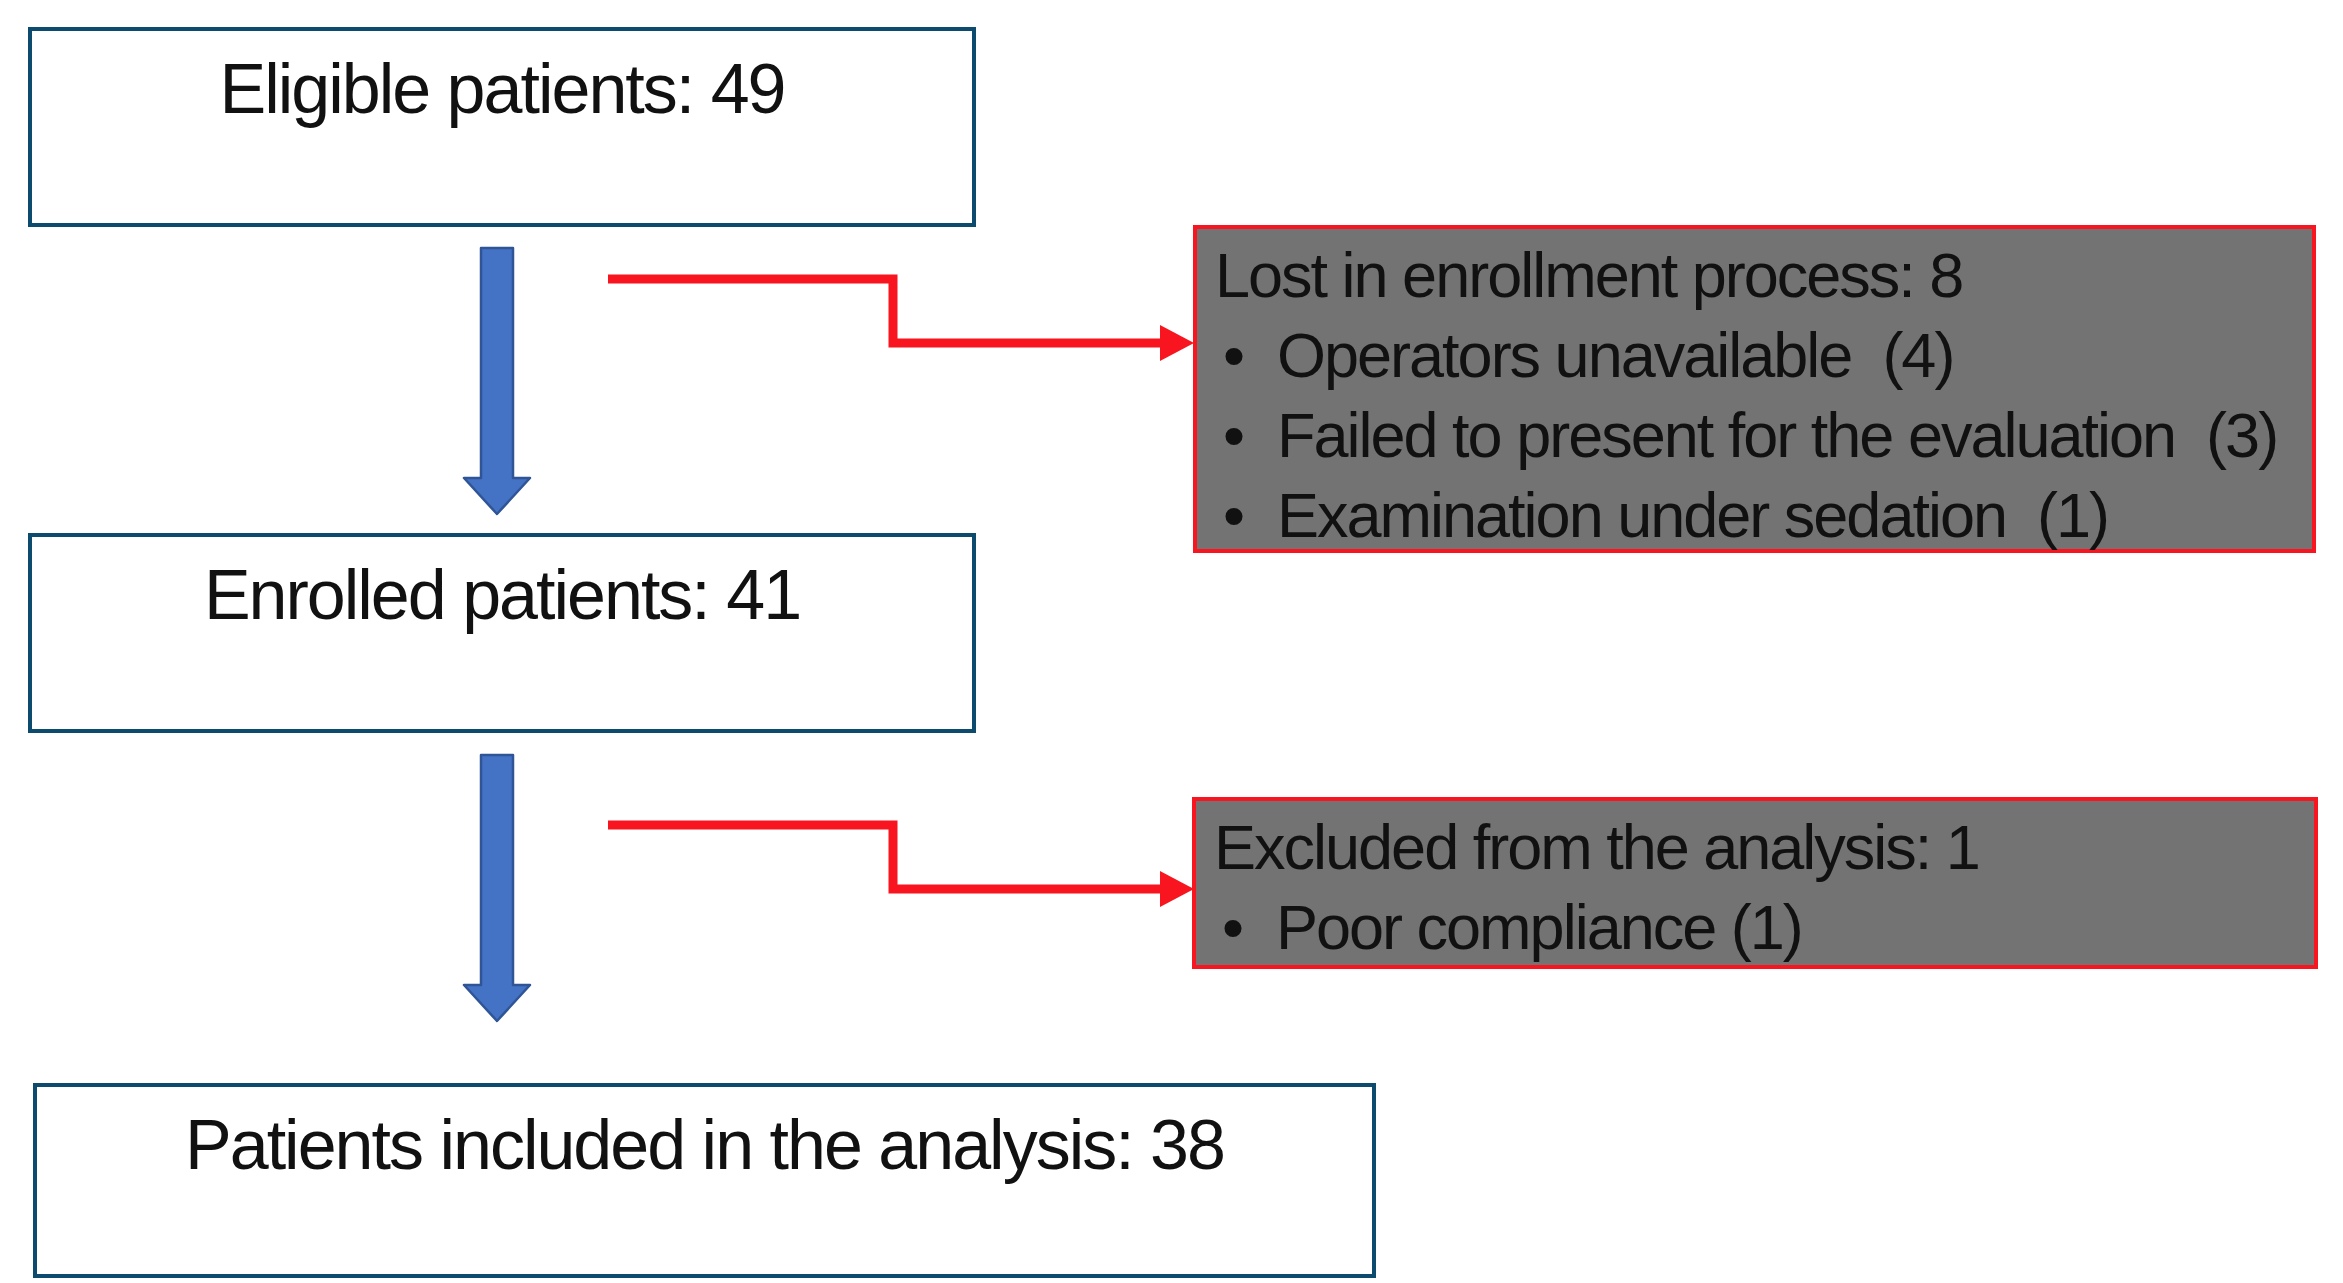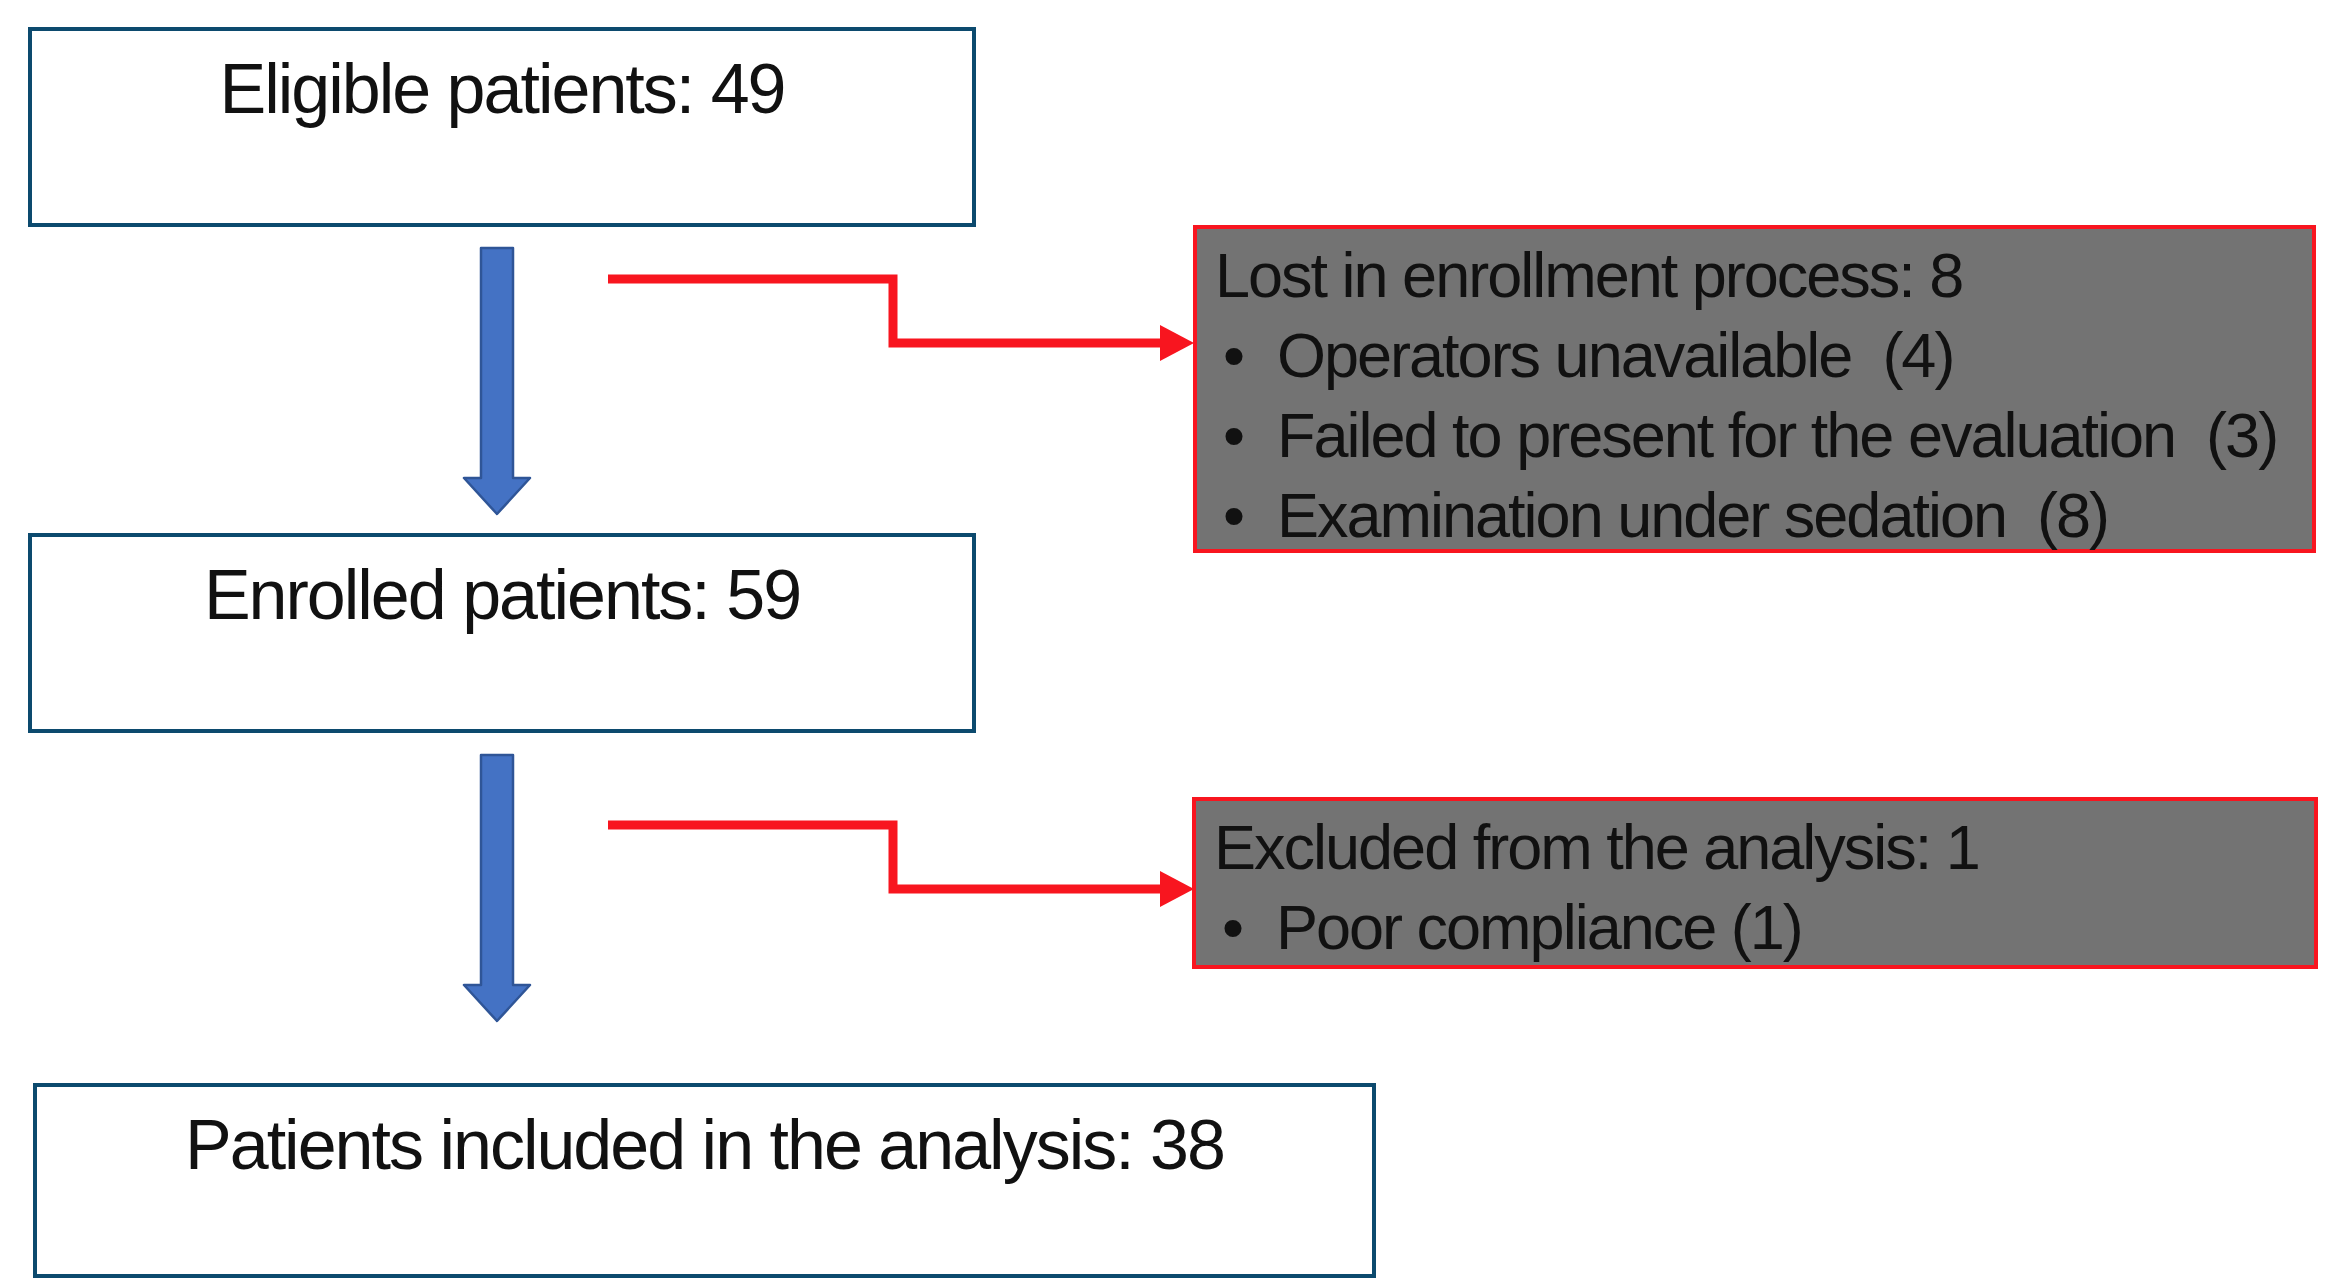--- a/index.html
+++ b/index.html
@@ -82,21 +82,21 @@
 </head>
 <body>
 
 <div class="stage">
 
   <div class="bbox" id="box-eligible">
     <div class="t">Eligible patients: 49</div>
   </div>
 
   <div class="bbox" id="box-enrolled">
-    <div class="t">Enrolled patients: 59</div>
+    <div class="t">Enrolled patients: 41</div>
   </div>
 
   <div class="bbox" id="box-included">
     <div class="t">Patients included in the analysis: 38</div>
   </div>
 
   <svg class="svgabs" id="down-arrow-1" width="70" height="270" viewBox="0 0 70 270">
     <polygon points="19,2 51,2 51,232 68,232 35,268 2,232 19,232" fill="#4472c4" stroke="#2f5597" stroke-width="2.5" stroke-linejoin="round"></polygon>
   </svg>
 
@@ -120,21 +120,21 @@
       <li>
         <span class="bullet">•</span>
         <span>Operators unavailable  (4)</span>
       </li>
       <li>
         <span class="bullet">•</span>
         <span>Failed to present for the evaluation  (3)</span>
       </li>
       <li>
         <span class="bullet">•</span>
-        <span>Examination under sedation  (8)</span>
+        <span>Examination under sedation  (1)</span>
       </li>
     </ul>
   </div>
 
   <div class="rbox" id="rbox-analysis">
     <div class="title">Excluded from the analysis: 1</div>
     <ul>
       <li>
         <span class="bullet">•</span>
         <span>Poor compliance (1)</span>

